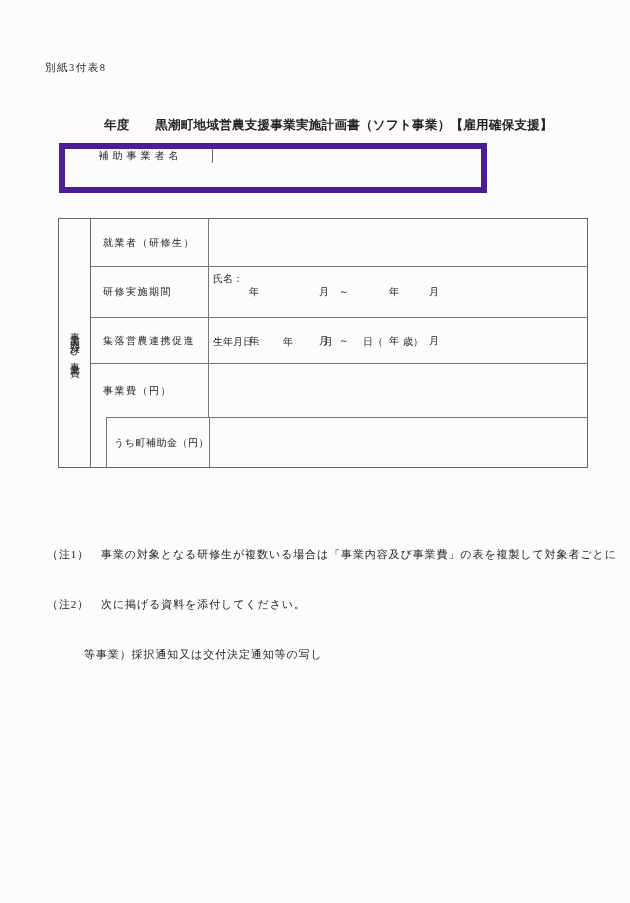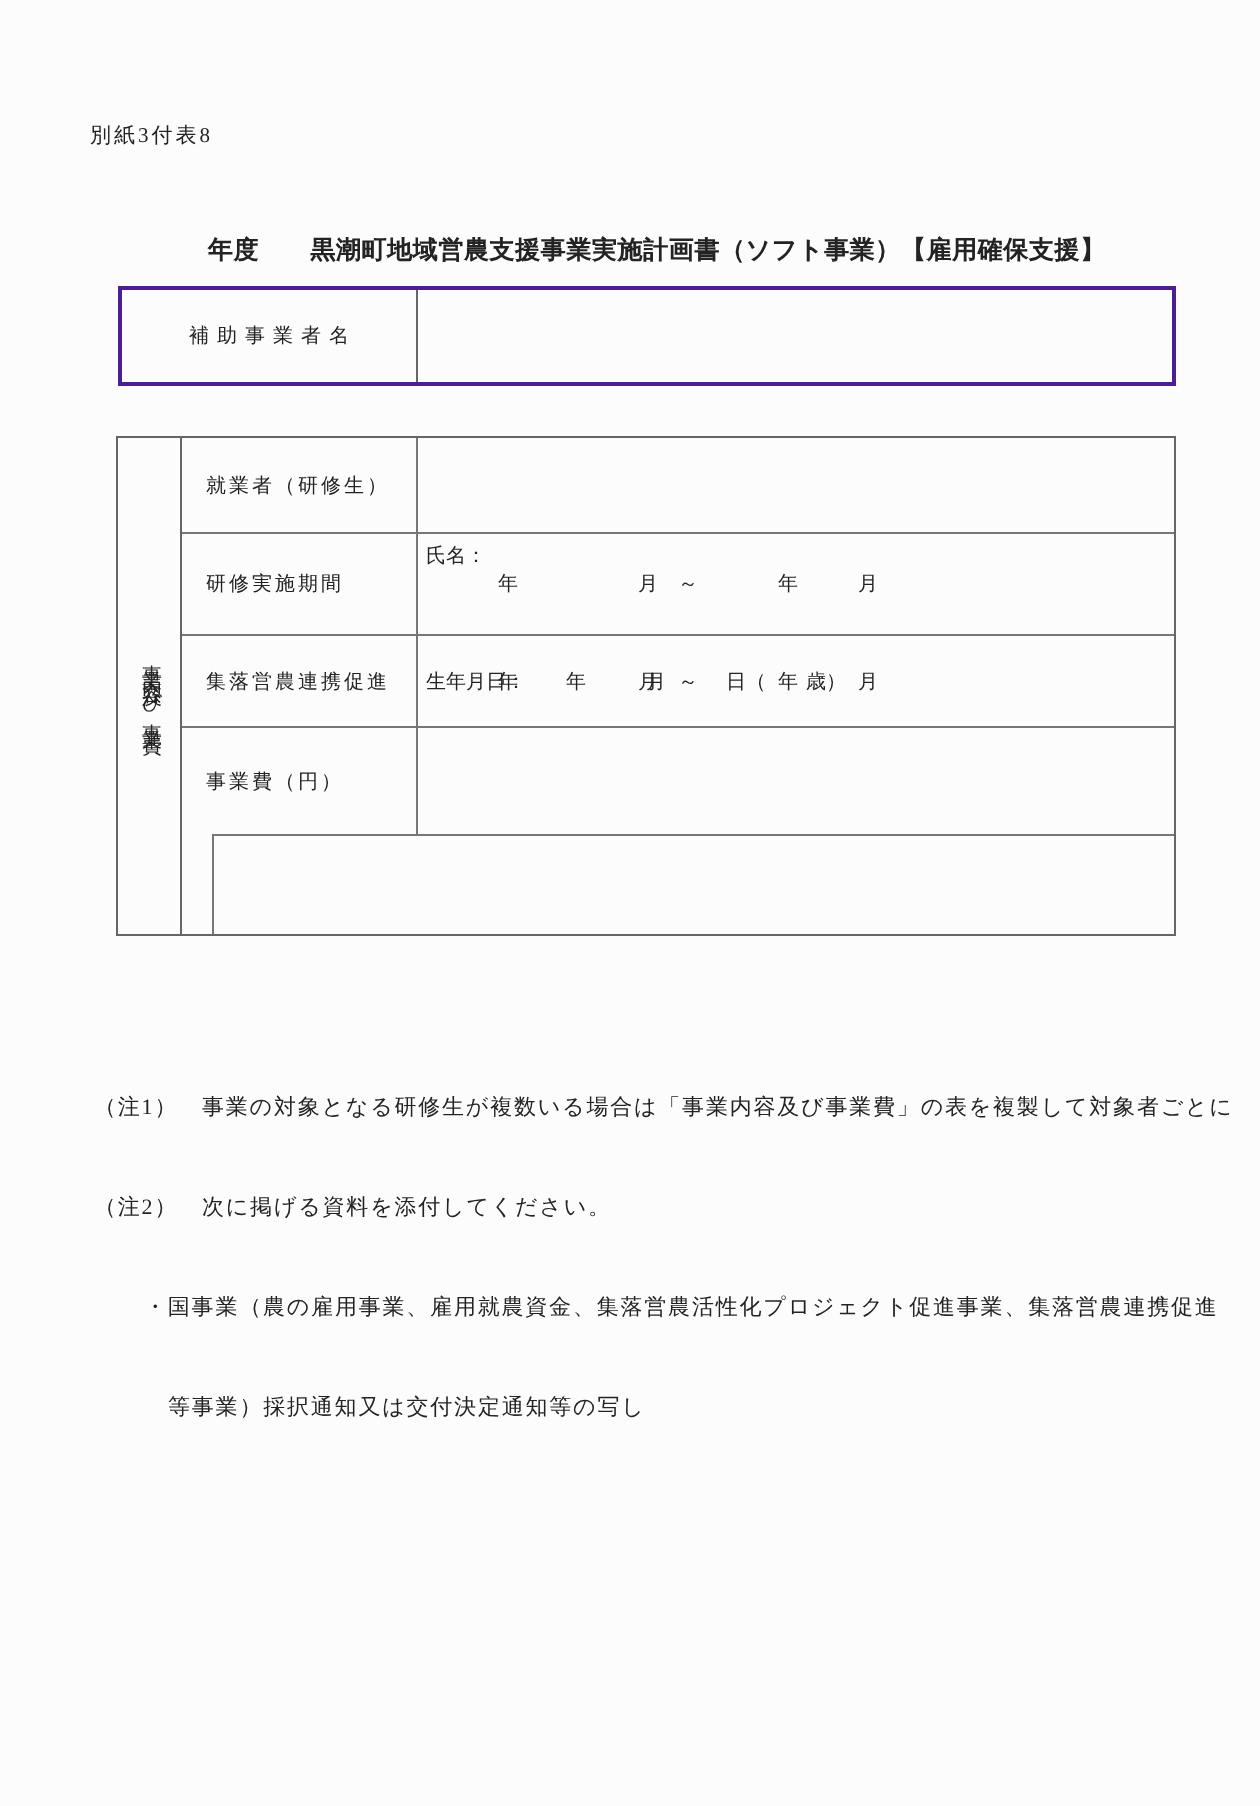--- a/index.html
+++ b/index.html
@@ -21,23 +21,24 @@
   }
   #doc-title{
     left:104px;top:95px;
     font-size:12.5px;font-weight:bold;letter-spacing:0.3px;
     white-space:pre;
     margin-top:22px;
   }
 
   
   #applicant-table{
-    left:59px;top:143px;width:529px;height:50px;
-    border:2px solid #4c1d95;box-sizing:border-box;
+    left:59px;top:143px;width:428px;height:50px;
+    border:6px solid #4c1d95;box-sizing:border-box;
     display:flex;
+    flex-direction:column;
   }
   #applicant-label{
     width:148px;border-right:1px solid #666;box-sizing:border-box;
     display:flex;align-items:center;justify-content:center;
     font-size:10px;letter-spacing:4px;text-indent:4px;
   }
   #applicant-value{flex:1;}
 
   
   #business-table{
@@ -133,25 +134,25 @@
       <div class="t2-content">　　　　年　　　　　　月　～　　　　年　　　月</div>
     </div>
 
     <div class="t2-row row-h4">
       <div class="t2-label">事業費（円）</div>
       <div class="t2-content"></div>
     </div>
 
     <div class="t2-row t2-row5 row-h5">
       <div id="nested-box">
+        <div id="nested-label">うち町補助金（円）</div>
         <div id="nested-value"></div>
       </div>
     </div>
 
   </div>
 </div>
 
 <div class="abs" id="notes">
   <div>（注1）　事業の対象となる研修生が複数いる場合は「事業内容及び事業費」の表を複製して対象者ごとに</div>
   <div>（注2）　次に掲げる資料を添付してください。</div>
-  <div class="note-indent-2">・国事業（農の雇用事業、雇用就農資金、集落営農活性化プロジェクト促進事業、集落営農連携促進</div>
   <div class="note-indent-3">等事業）採択通知又は交付決定通知等の写し</div>
 </div>
 
 </body></html>

